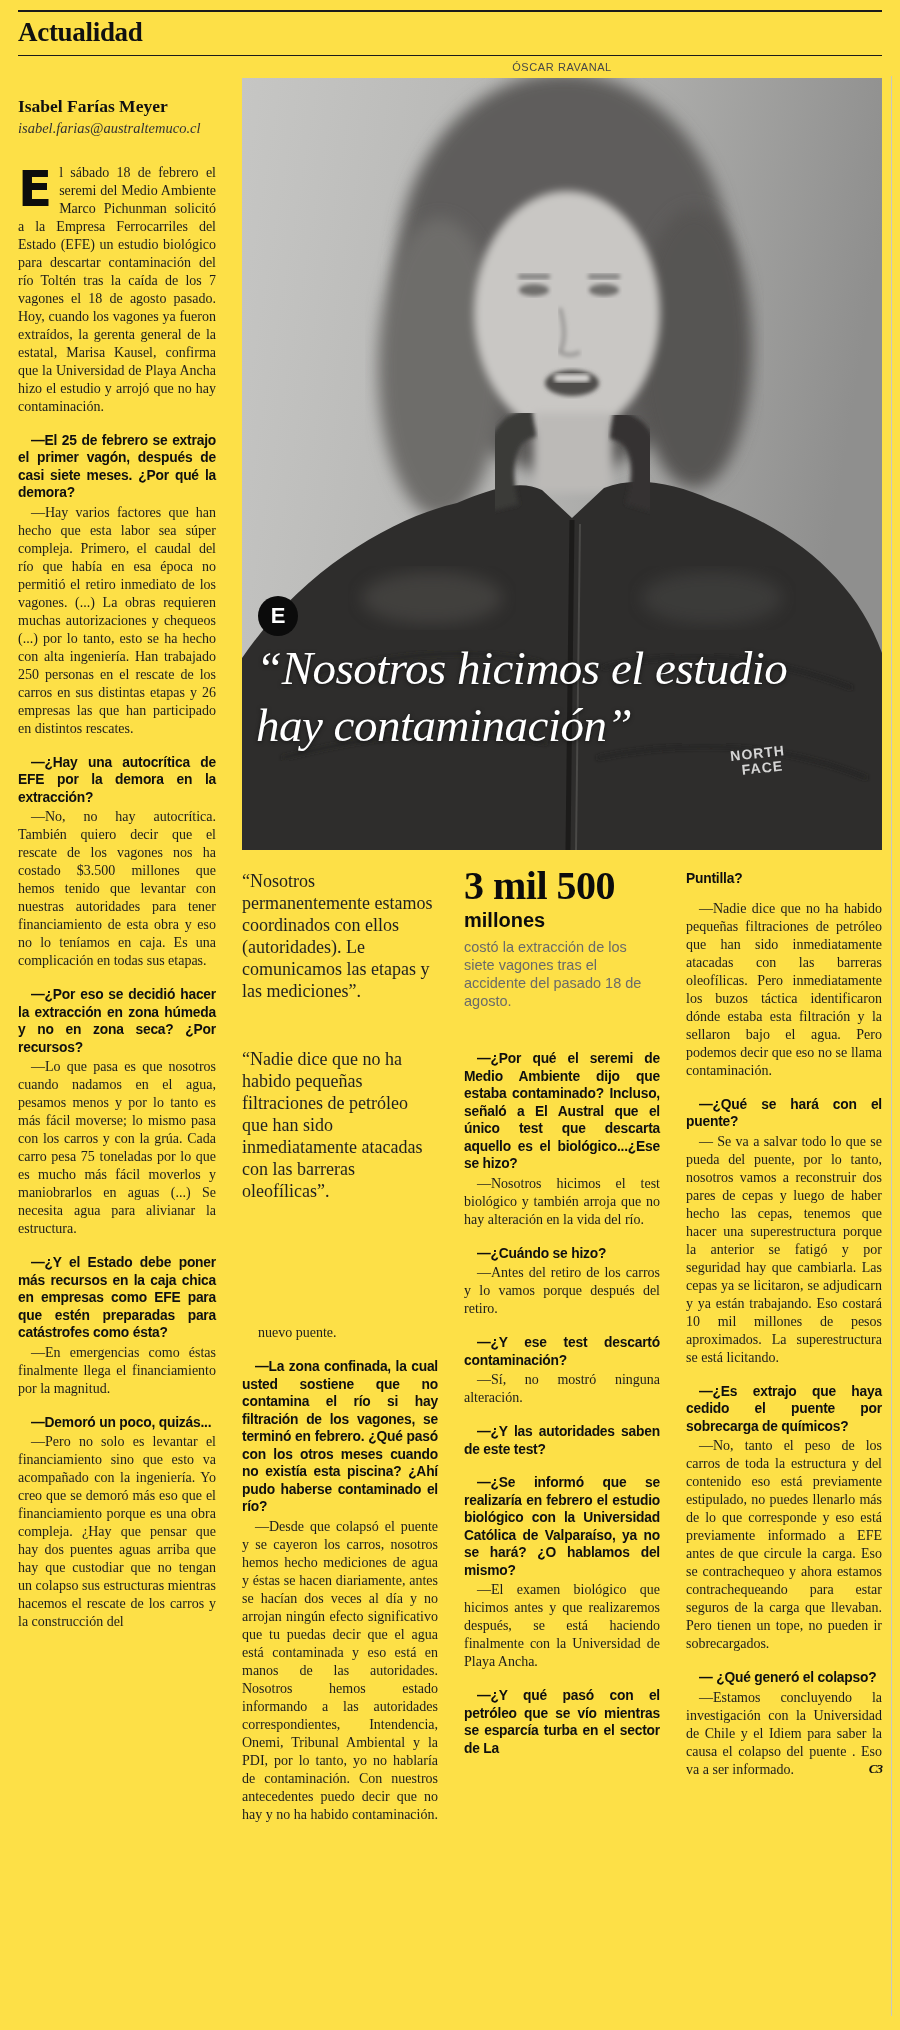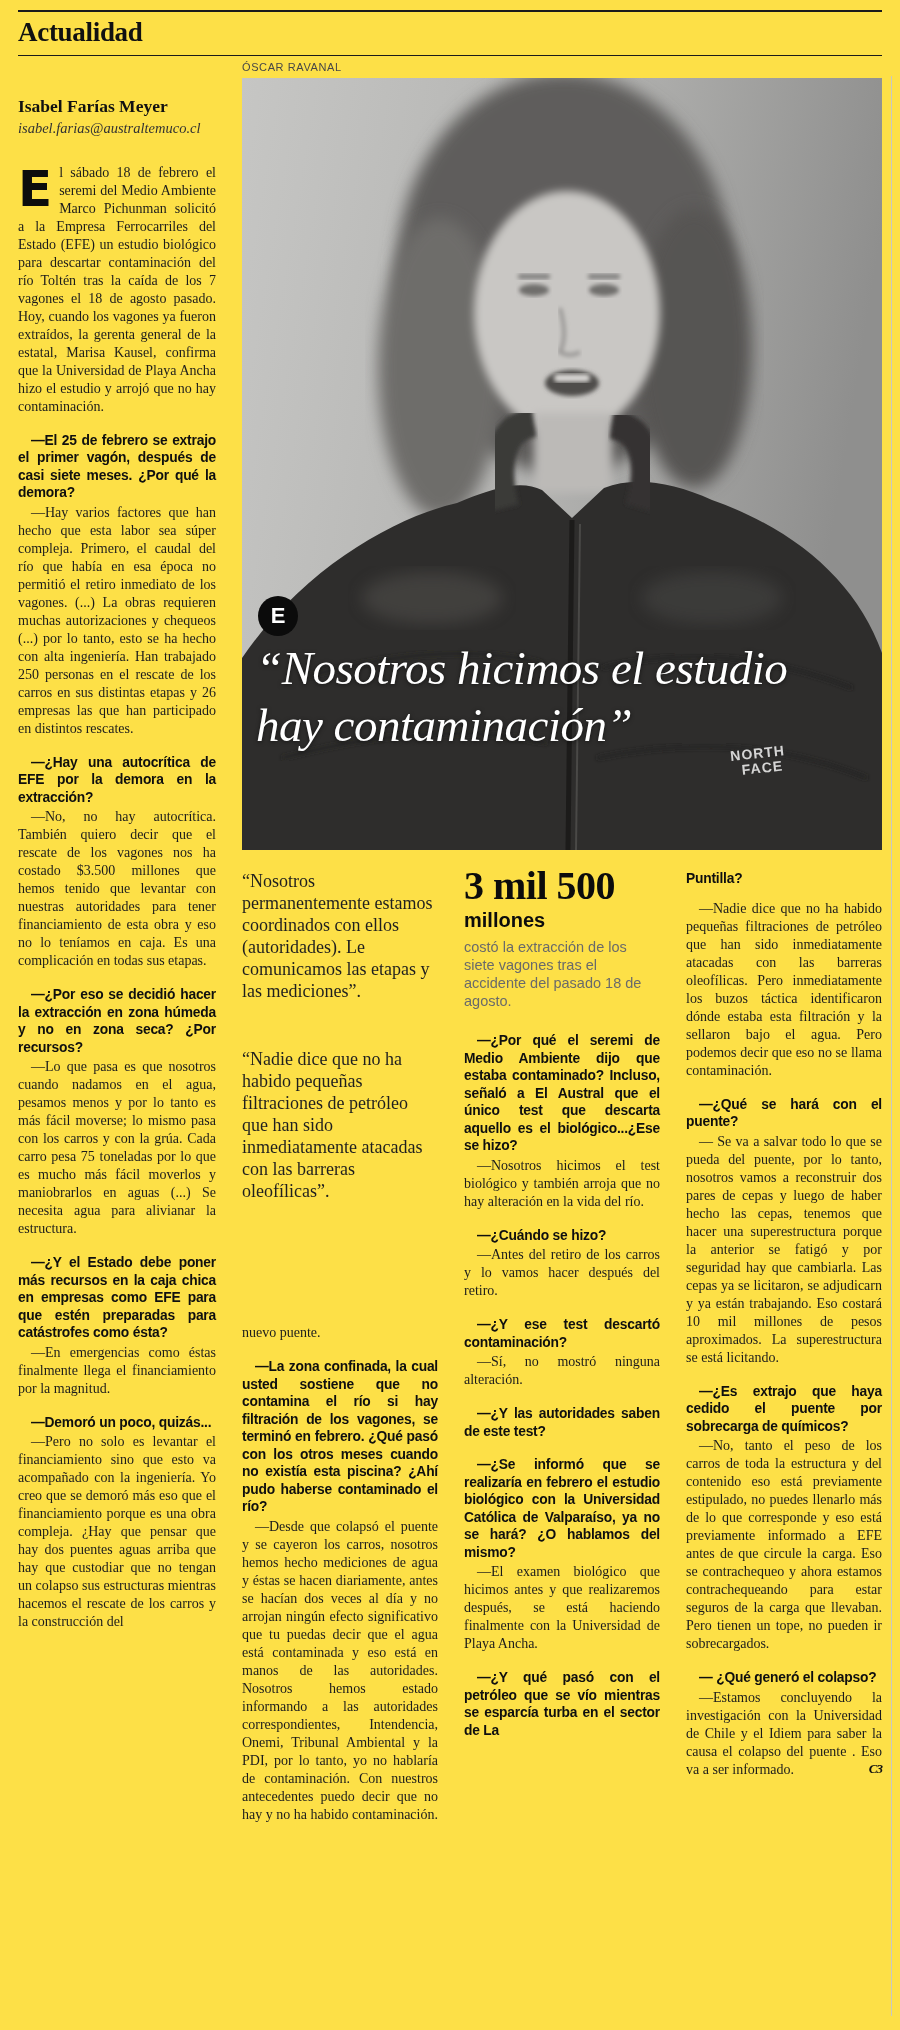--- a/index.html
+++ b/index.html
@@ -13,42 +13,42 @@
   .content{display:grid;grid-template-columns:198px 1fr;column-gap:26px;margin:4px 18px 0;}
   
   .col1{padding-top:36px;}
   .byline-name{font:bold 17.5px/1.2 "Liberation Serif","DejaVu Serif",serif;color:#111;}
   .byline-email{font:italic 14.5px/1.3 "Liberation Serif","DejaVu Serif",serif;color:#333;margin-top:2px;}
   .lead{margin-top:26px;font:14px/18px "Liberation Serif","DejaVu Serif",serif;text-align:justify;hyphens:auto;}
   .dropcap{float:left;font:bold 50px/42px "DejaVu Sans","Liberation Sans",sans-serif;color:#0d0d0d;padding:4px 7px 0 0;}
   .q{font:bold 13.8px/17.5px "Liberation Sans","DejaVu Sans",sans-serif;letter-spacing:-0.2px;text-align:justify;hyphens:auto;margin:16px 0 0;text-indent:13px;color:#0f0f0f;}
   .a{font:14px/18px "Liberation Serif","DejaVu Serif",serif;text-align:justify;hyphens:auto;margin:2px 0 0;text-indent:13px;}
   
-  .credit{font:11px/14px "Liberation Sans","DejaVu Sans",sans-serif;letter-spacing:0.6px;color:#474747;text-align:left;margin-bottom:4px;}
+  .credit{font:11px/14px "Liberation Sans","DejaVu Sans",sans-serif;letter-spacing:0.6px;color:#474747;text-align:center;margin-bottom:4px;}
   .photo{position:relative;width:100%;height:772px;background:#9c9c9c;overflow:hidden;}
   .photo svg{display:block;width:100%;height:100%;}
   .kicker{position:absolute;left:16px;top:518px;display:flex;align-items:center;}
   .kicker-badge{width:40px;height:40px;border-radius:50%;background:#0b0b0b;color:#fff;font:bold 22px/40px "Liberation Sans","DejaVu Sans",sans-serif;text-align:center;flex:0 0 auto;}
   .kicker-text{margin-left:11px;font:19px/1 "Liberation Sans","DejaVu Sans",sans-serif;color:#fff;text-shadow:0 1px 3px rgba(0,0,0,.65);white-space:nowrap;}
   .kicker-text b{font-weight:bold;letter-spacing:0.2px;}
   .headline{position:absolute;left:14px;top:562px;font:italic 47px/57px "Liberation Serif","DejaVu Serif",serif;color:#fff;text-shadow:0 1px 4px rgba(0,0,0,.55);letter-spacing:-0.5px;white-space:nowrap;}
   .jacket-logo{position:absolute;right:96px;top:668px;transform:rotate(-6deg);color:rgba(255,255,255,.8);font:bold 14px/15px "Liberation Sans","DejaVu Sans",sans-serif;letter-spacing:1px;text-align:left;}
   .jacket-logo span{display:block;}
   .jacket-logo span:last-child{margin-left:10px;}
   .caption{font:12.5px/16px "Liberation Sans","DejaVu Sans",sans-serif;letter-spacing:0.2px;color:#2c2c2c;margin-top:9px;}
   
   .subcols{display:grid;grid-template-columns:repeat(3,1fr);column-gap:26px;margin-top:16px;}
   .pullquote{font:18px/22px "Liberation Serif","DejaVu Serif",serif;color:#1f1f1f;margin:4px 0 0;}
   .pullquote + .pullquote{margin-top:46px;}
-  .cont{font:14px/18px "Liberation Serif","DejaVu Serif",serif;margin:0;}
+  .cont{font:14px/18px "Liberation Serif","DejaVu Serif",serif;margin:16px;}
   .cont-gap{margin-top:122px;}
   .stat-number{font:bold 40px/1 "Liberation Serif","DejaVu Serif",serif;color:#0c0c0c;letter-spacing:-0.5px;}
   .stat-unit{font:bold 20px/1.1 "Liberation Sans","DejaVu Sans",sans-serif;color:#0c0c0c;margin-top:3px;}
   .stat-desc{font:14.5px/18px "Liberation Sans","DejaVu Sans",sans-serif;color:#6a6a6a;margin-top:7px;}
-  .stat{margin-bottom:22px;}
+  .stat{margin-bottom:40px;}
   .qcont{font:bold 13.8px/17.5px "Liberation Sans","DejaVu Sans",sans-serif;letter-spacing:-0.2px;margin:4px 0 12px;color:#0f0f0f;}
   .endmark{float:right;font:bold italic 13px/16px "Liberation Serif","DejaVu Serif",serif;letter-spacing:-1px;color:#111;}
   .edge-rule{position:absolute;top:76px;bottom:14px;left:891px;width:1px;background:#c7c7c4;}
 </style>
 </head>
 <body>
 
 <div class="page">
 
   <div class="masthead">
@@ -158,21 +158,21 @@
 
         <div>
           <div class="stat">
             <div class="stat-number">3 mil 500</div>
             <div class="stat-unit">millones</div>
             <div class="stat-desc">costó la extracción de los siete vagones tras el accidente del pasado 18 de agosto.</div>
           </div>
           <p class="q">—¿Por qué el seremi de Medio Ambiente dijo que estaba contaminado? Incluso, señaló a El Austral que el único test que descarta aquello es el biológico...¿Ese se hizo?</p>
           <p class="a">—Nosotros hicimos el test biológico y también arroja que no hay alteración en la vida del río.</p>
           <p class="q">—¿Cuándo se hizo?</p>
-          <p class="a">—Antes del retiro de los carros y lo vamos hacer después del retiro.</p>
+          <p class="a">—Antes del retiro de los carros y lo vamos porque después del retiro.</p>
           <p class="q">—¿Y ese test descartó contaminación?</p>
           <p class="a">—Sí, no mostró ninguna alteración.</p>
           <p class="q">—¿Y las autoridades saben de este test?</p>
           <p class="q">—¿Se informó que se realizaría en febrero el estudio biológico con la Universidad Católica de Valparaíso, ya no se hará? ¿O hablamos del mismo?</p>
           <p class="a">—El examen biológico que hicimos antes y que realizaremos después, se está haciendo finalmente con la Universidad de Playa Ancha.</p>
           <p class="q">—¿Y qué pasó con el petróleo que se vío mientras se esparcía turba en el sector de La</p>
         </div>
 
         <div>
           <p class="qcont">Puntilla?</p>

